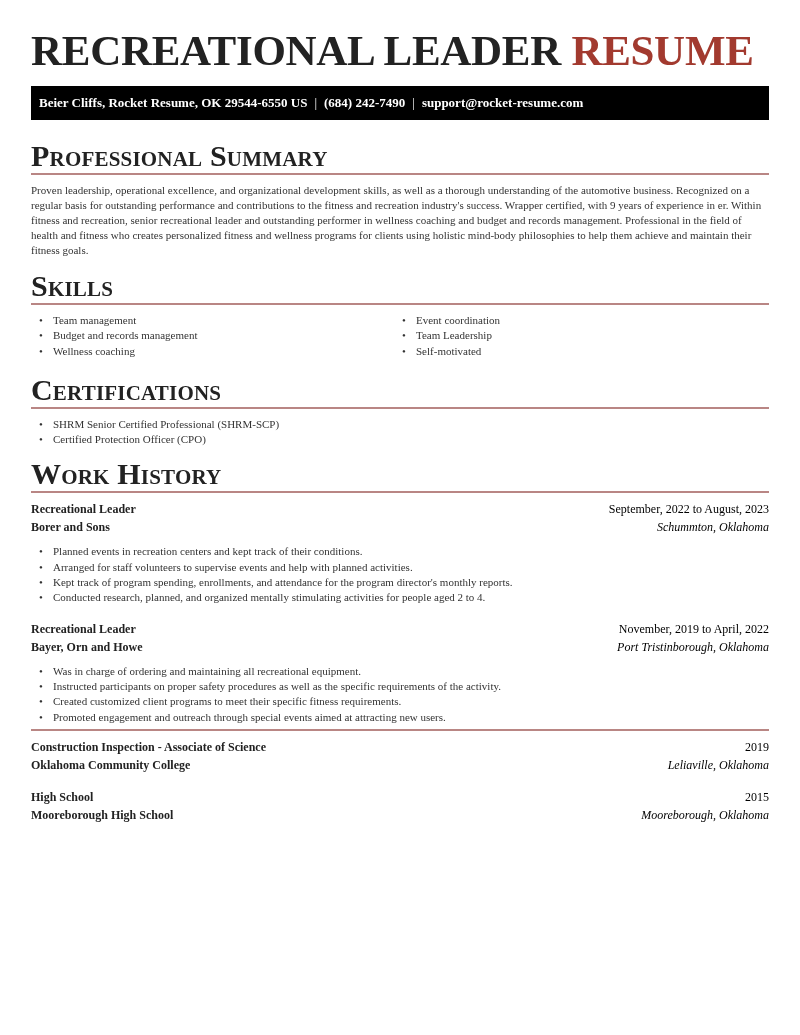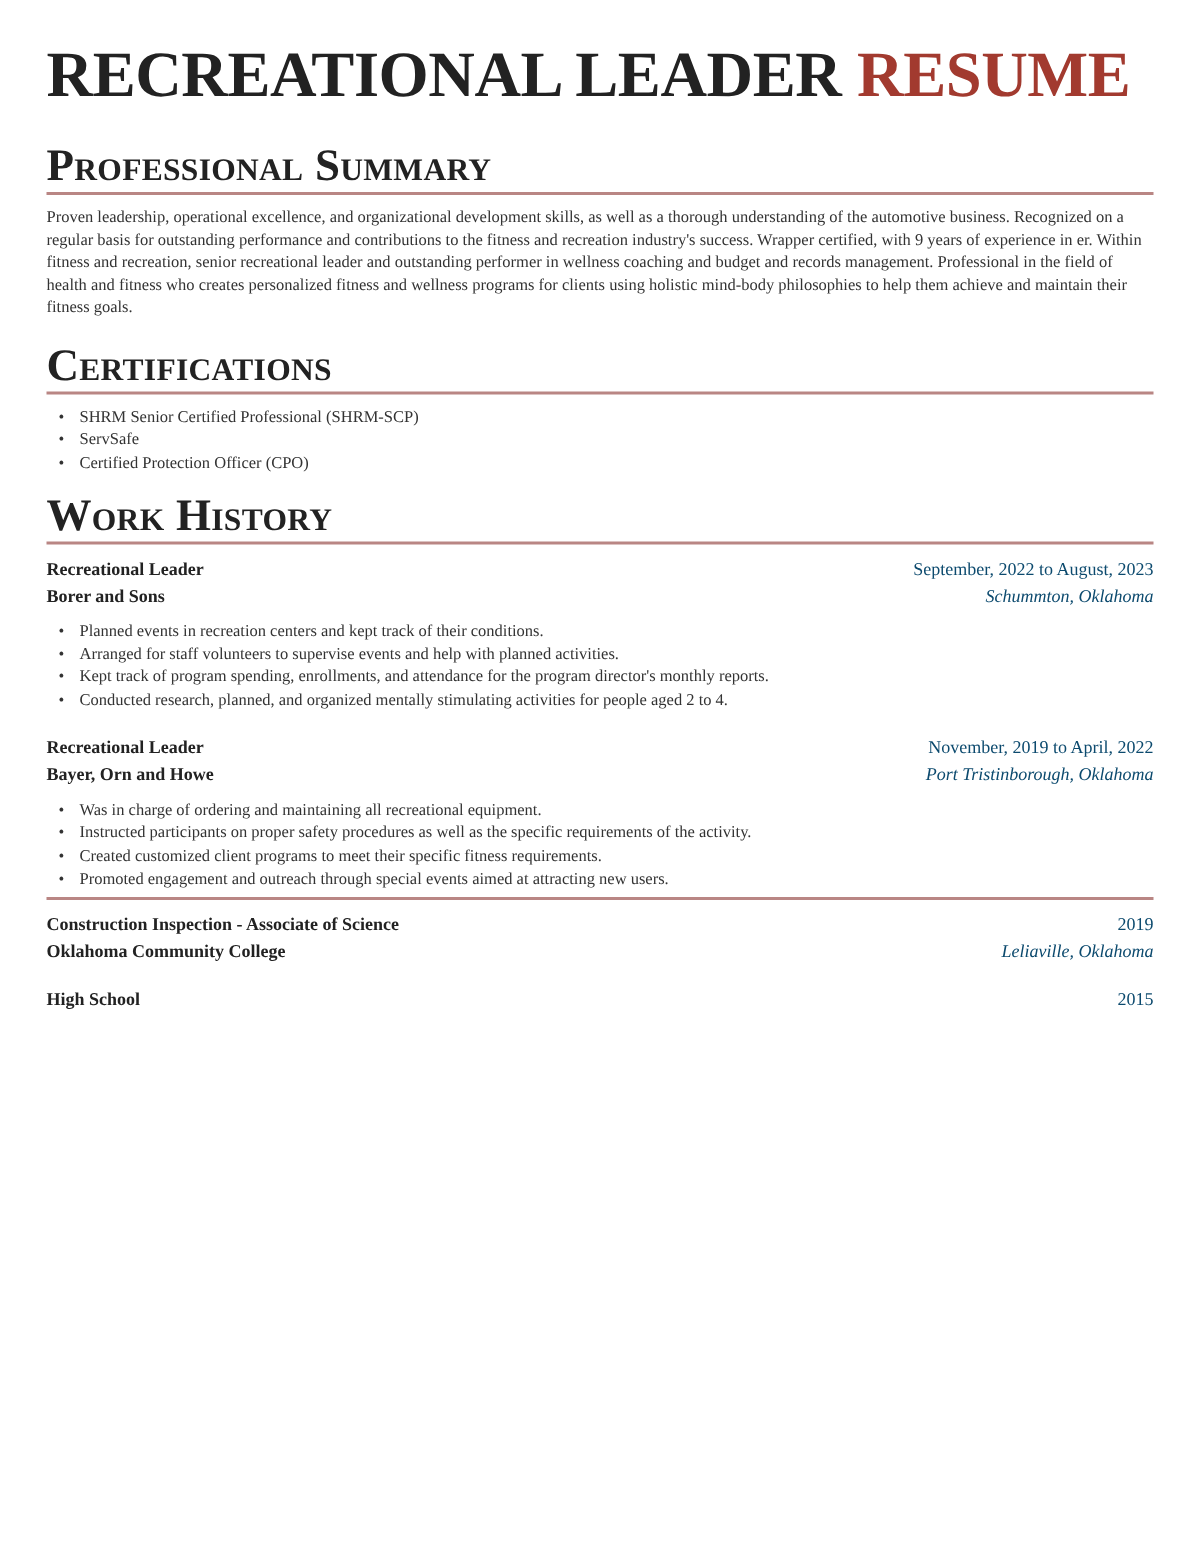--- a/index.html
+++ b/index.html
@@ -82,50 +82,68 @@
   .cert-title { margin-top: 18px; }
   .cert-list { margin-top: 8px; }
   .work-title { margin-top: 14px; }
   .entry-row {
     display: flex;
     justify-content: space-between;
     font-size: 12px;
     line-height: 18px;
   }
   .entry-row .left { font-weight: bold; color: #222222; }
-  .entry-row .right { color: #0c4a6e; }
+  .entry-row .right { color: #000000; }
   .entry-row .right.italic { font-style: italic; }
   .job { margin-top: 7px; }
   .job + .job { margin-top: 14px; }
   .job-bullets { margin-top: 8px; }
   .edu-title { margin-top: 13px; }
   .edu { margin-top: 7px; }
   .edu + .edu { margin-top: 14px; }
 </style>
 </head>
 <body>
 
 <div class="page">
 
   <h1 class="title"><span>RECREATIONAL LEADER</span> <span class="accent">RESUME</span></h1>
 
+  <div class="contact-bar">
+    <span>Beier Cliffs, Rocket Resume, OK 29544-6550 US</span><span class="sep">|</span><span>(684) 242-7490</span><span class="sep">|</span><span>support@rocket-resume.com</span>
+  </div>
 
   <section>
     <h2 class="section-title summary-title">Professional Summary</h2>
     <div class="rule"></div>
     <p class="summary-text">Proven leadership, operational excellence, and organizational development skills, as well as a thorough understanding of the automotive business. Recognized on a regular basis for outstanding performance and contributions to the fitness and recreation industry's success. Wrapper certified, with 9 years of experience in er. Within fitness and recreation, senior recreational leader and outstanding performer in wellness coaching and budget and records management. Professional in the field of health and fitness who creates personalized fitness and wellness programs for clients using holistic mind-body philosophies to help them achieve and maintain their fitness goals.</p>
   </section>
 
+  <section>
+    <h2 class="section-title skills-title">Skills</h2>
+    <div class="rule"></div>
+    <div class="skills-grid">
+      <ul class="bullets skills-col">
+        <li>Team management</li>
+        <li>Budget and records management</li>
+        <li>Wellness coaching</li>
+      </ul>
+      <ul class="bullets skills-col">
+        <li>Event coordination</li>
+        <li>Team Leadership</li>
+        <li>Self-motivated</li>
+      </ul>
+    </div>
+  </section>
 
   <section>
     <h2 class="section-title cert-title">Certifications</h2>
     <div class="rule"></div>
     <ul class="bullets cert-list">
       <li>SHRM Senior Certified Professional (SHRM-SCP)</li>
-      <li>ServSafe</li>
       <li>Certified Protection Officer (CPO)</li>
     </ul>
   </section>
 
   <section>
     <h2 class="section-title work-title">Work History</h2>
     <div class="rule"></div>
 
     <div class="job">
       <div class="entry-row">
@@ -174,16 +192,20 @@
         <span class="left">Oklahoma Community College</span>
         <span class="right italic">Leliaville, Oklahoma</span>
       </div>
     </div>
 
     <div class="edu">
       <div class="entry-row">
         <span class="left">High School</span>
         <span class="right">2015</span>
       </div>
+      <div class="entry-row">
+        <span class="left">Mooreborough High School</span>
+        <span class="right italic">Mooreborough, Oklahoma</span>
+      </div>
     </div>
   </section>
 
 </div>
 
 </body></html>

